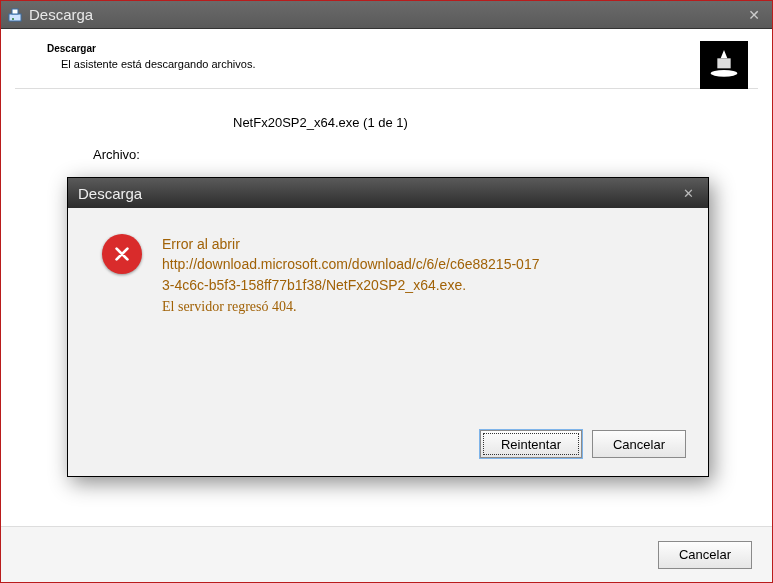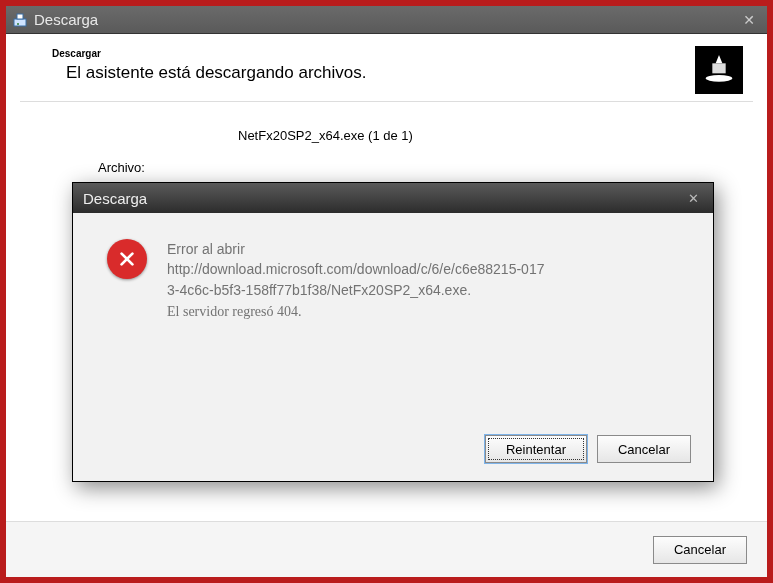--- a/index.html
+++ b/index.html
@@ -6,21 +6,21 @@
 body {
   font-family: "Segoe UI", Tahoma, sans-serif;
   background: #fff;
   width: 773px;
   height: 583px;
   overflow: hidden;
 }
 .outer-window {
   width: 773px;
   height: 583px;
-  border: 6px solid #b91c1c;
+  border: 1px solid #b91c1c;
   background: #fff;
   position: relative;
 }
 .outer-titlebar {
   height: 28px;
   background: linear-gradient(to bottom, #6a6a6a 0%, #5a5a5a 100%);
   border-bottom: 1px solid #333;
   display: flex;
   align-items: center;
   padding: 0 6px;
@@ -42,21 +42,21 @@
 }
 .header-area {
   padding: 14px 24px 10px 46px;
   position: relative;
 }
 .header-area .header-title {
   font-weight: bold;
   font-size: 10px;
 }
 .header-area .header-sub {
-  font-size: 17px;
+  font-size: 11px;
   margin-top: 4px;
   margin-left: 14px;
 }
 .header-icon {
   position: absolute;
   top: 12px;
   right: 24px;
   width: 48px; height: 48px;
   background: #000;
   display:flex; align-items:center; justify-content:center;
@@ -108,21 +108,21 @@
   background: #d92b2b;
   display:flex; align-items:center; justify-content:center;
   flex-shrink:0;
   margin-right: 20px;
   box-shadow: 0 1px 3px rgba(0,0,0,0.4);
 }
 .error-icon svg { width:18px; height:18px; }
 .msg-block {
   font-size: 14px;
   line-height: 1.45;
-  color: #737373;
+  color: #a16207;
 }
 .msg-block .gap { margin-top: 2px; font-family: Liberation Serif, serif; }
 .dialog-buttons {
   position:absolute;
   bottom: 18px;
   right: 22px;
   display:flex;
   gap: 10px;
 }
 .btn {

